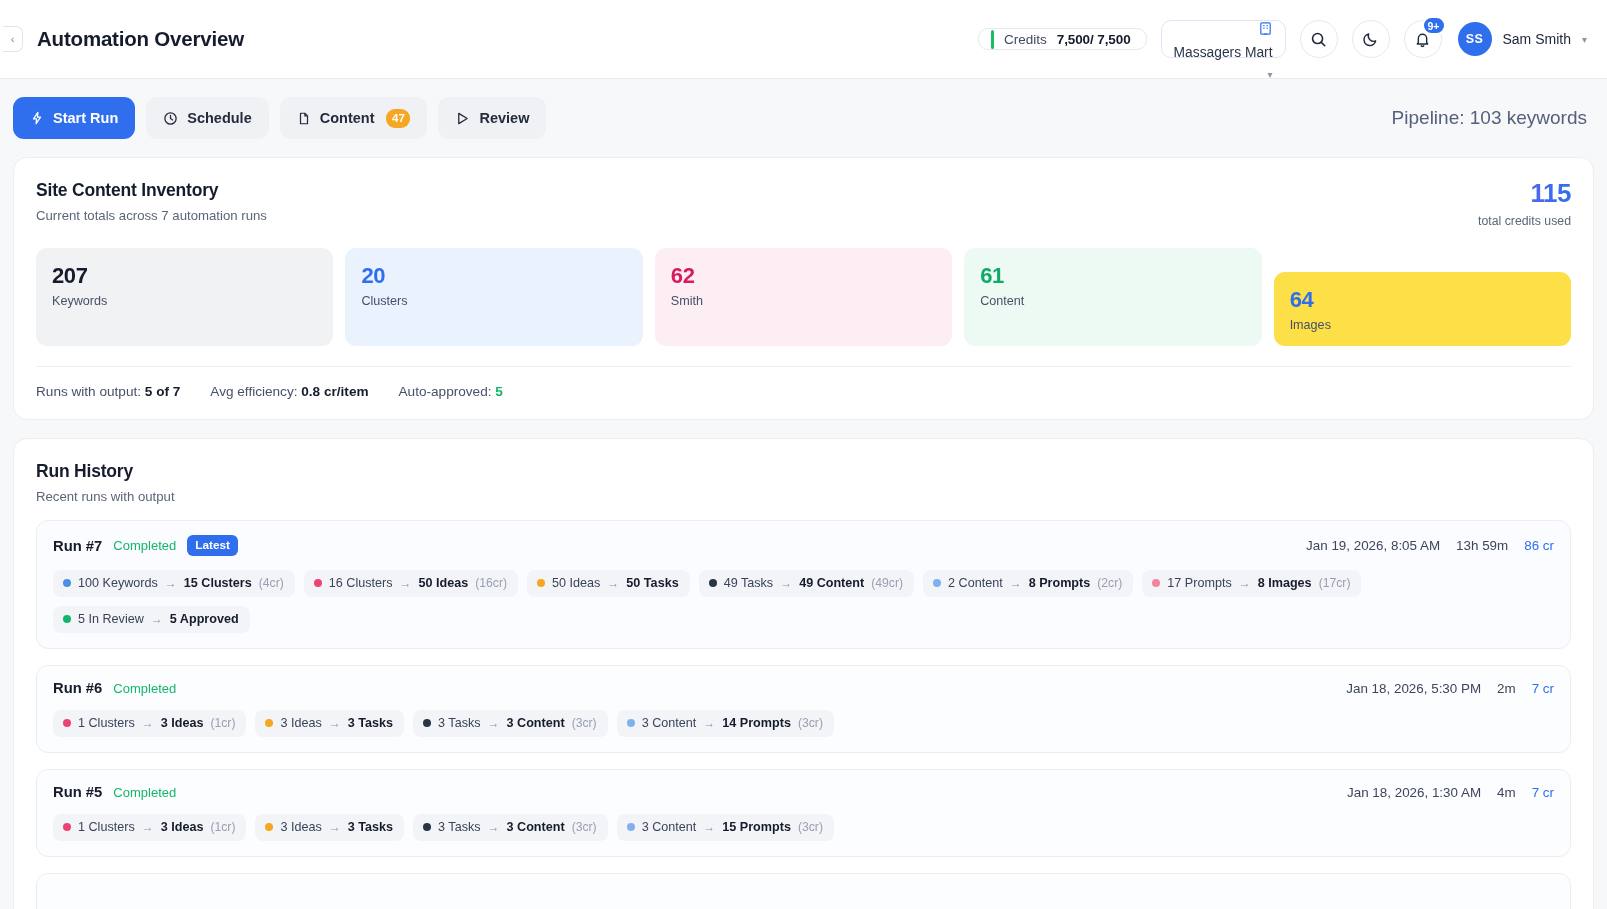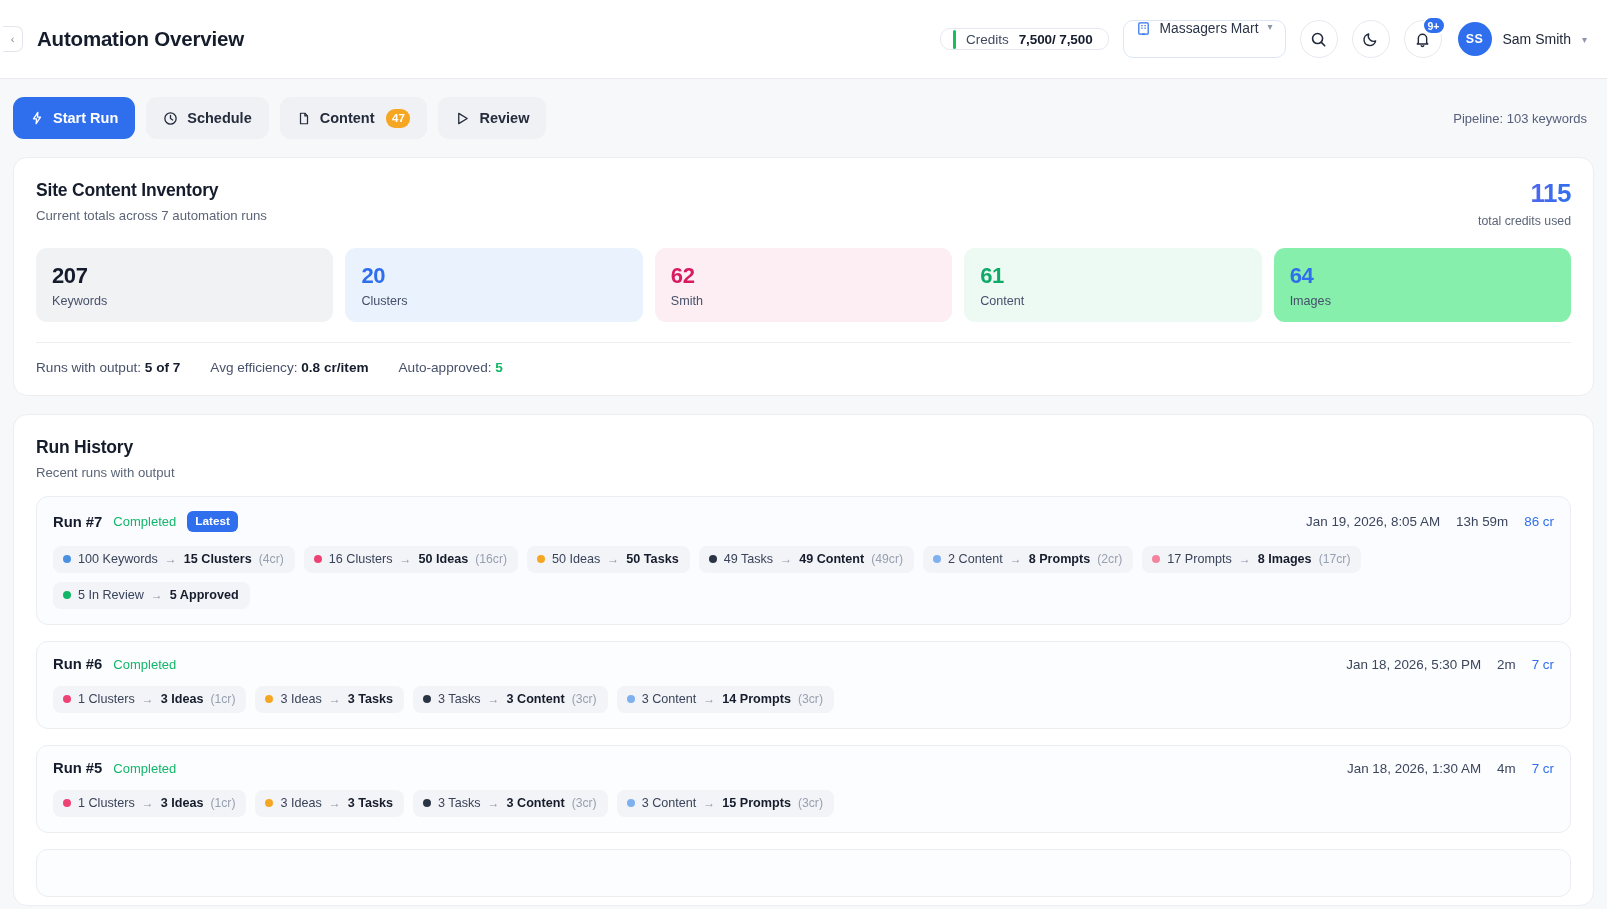--- a/index.html
+++ b/index.html
@@ -52,27 +52,28 @@
     height: 22px;
     padding: 0 15px 0 12px;
     background: #fff;
   }
   .credits-bar {
     width: 3px; height: 19px; border-radius: 2px; background: #16c060;
   }
   .credits-label { font-size: 13.5px; color: #3f4a5f; }
   .credits-value { font-size: 13.5px; font-weight: 700; color: #151c2c; letter-spacing: -0.1px;}
   .org-pill {
-    display: flex; align-items: flex-start; gap: 9px;
+    display: flex; align-items: flex-end; gap: 9px;
     border: 1px solid #dce6f6;
     border-radius: 10px;
     height: 38px;
     padding: 0 12px;
     background: #fff;
     cursor: pointer;
+    flex-direction: column;
   }
   .org-name { font-size: 13.8px; color: #2c3648; }
   .icon-btn {
     width: 38px; height: 38px;
     border-radius: 50%;
     border: 1px solid #e6e9ef;
     background: #fff;
     display: flex; align-items: center; justify-content: center;
     cursor: pointer;
     position: relative;
@@ -131,21 +132,21 @@
     font-weight: 700;
     border-radius: 9px;
     min-width: 24px;
     height: 19px;
     padding: 0 5px;
     display: flex; align-items: center; justify-content: center;
     margin-left: 3px;
   }
   .pipeline-note {
     margin-left: auto;
-    font-size: 13px;
+    font-size: 19px;
     color: #55607a;
   }
 
   
   .card {
     background: #fff;
     border: 1px solid #eceef2;
     border-radius: 14px;
     margin: 0 13px 18px 13px;
   }
@@ -355,21 +356,21 @@
       <div class="k">Clusters</div>
     </div>
     <div class="stat" style="background: rgb(253, 238, 243);">
       <div class="v" style="color: rgb(216, 27, 96);">62</div>
       <div class="k">Smith</div>
     </div>
     <div class="stat" style="background: rgb(237, 250, 244);">
       <div class="v" style="color: rgb(15, 169, 104);">61</div>
       <div class="k">Content</div>
     </div>
-    <div class="stat" style="background: #86efac;">
+    <div class="stat" style="background: #fde047; margin-top: 24px;">
       <div class="v" style="color: rgb(47, 111, 237);">64</div>
       <div class="k">Images</div>
     </div>
   </div>
 
   <div class="divider"></div>
 
   <div class="summary-row">
     <div>
       <span>Runs with output:</span>

